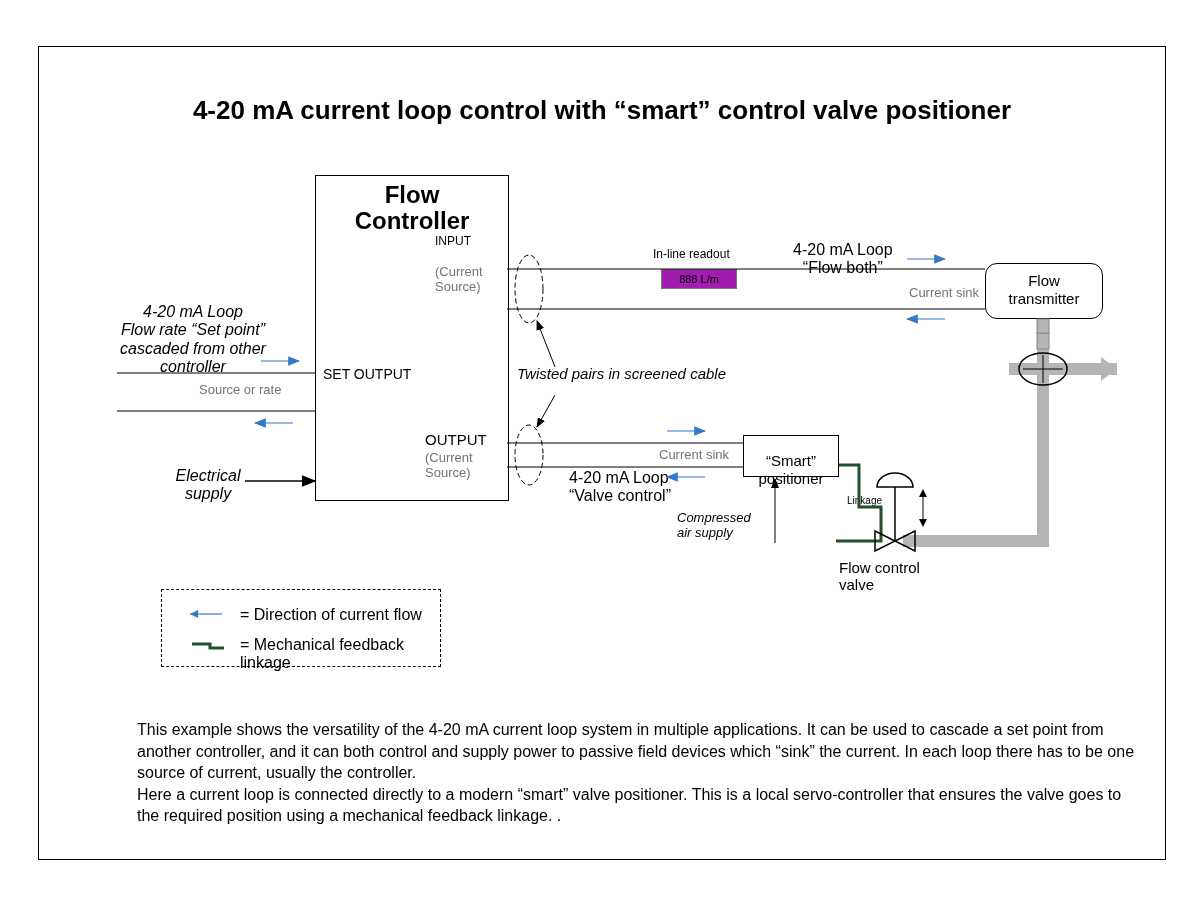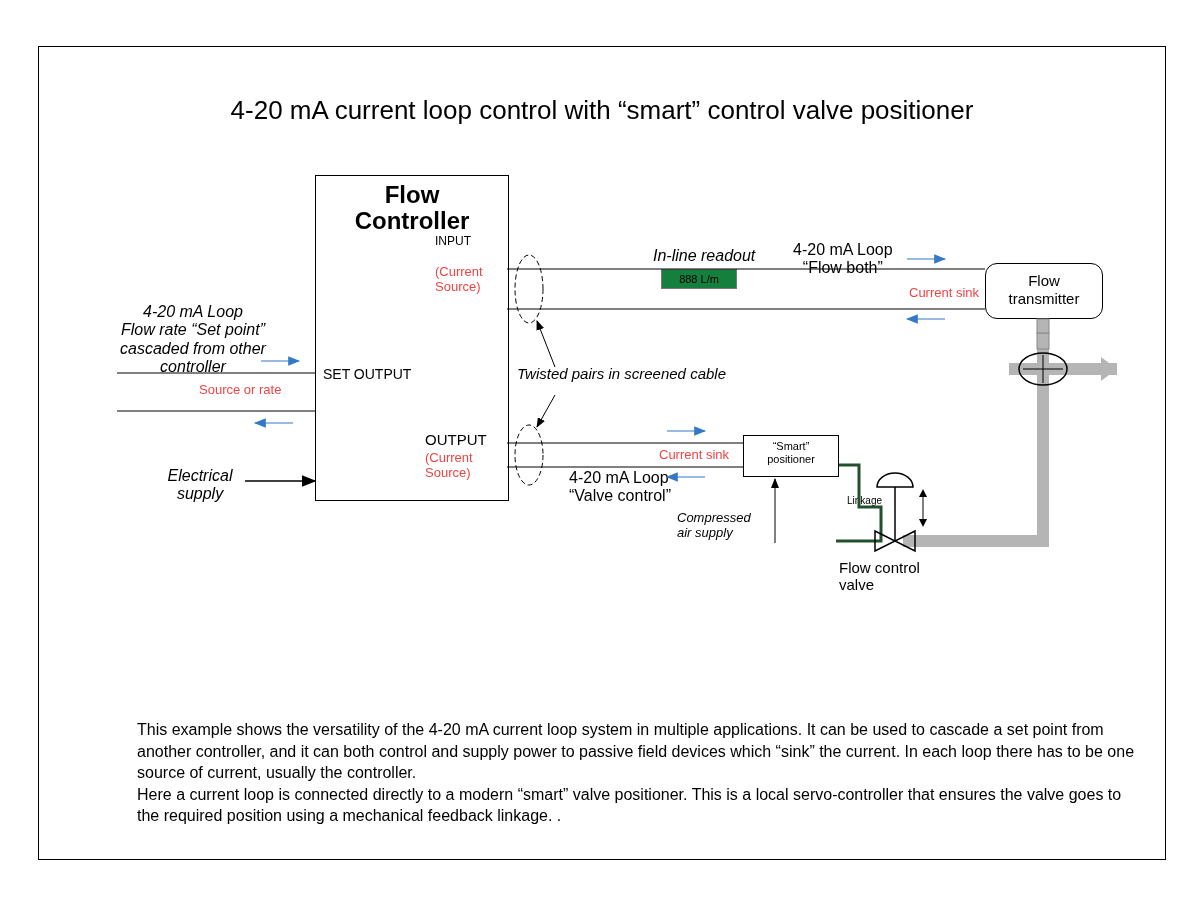--- a/index.html
+++ b/index.html
@@ -1,29 +1,29 @@
 <!DOCTYPE html>
 <html><head>
 <meta charset="utf-8">
 <style>
   html,body{margin:0;padding:0;font-family:"Segoe UI",Arial,sans-serif;background:#fff;color:#000}
   .page{position:relative;width:1200px;height:900px;box-sizing:border-box}
   .frame{position:absolute;left:38px;top:46px;width:1126px;height:812px;border:1.5px solid #000}
   .abs{position:absolute}
-  .title{font-size:26px;font-weight:400;text-align:center;width:100%;top:48px}
+  .title{font-size:26px;font-weight:700;text-align:center;width:100%;top:48px}
   .controller{left:276px;top:128px;width:192px;height:324px;border:1.5px solid #000}
   .ctl-title{text-align:center;font-size:24px;font-weight:700;line-height:1.1;padding-top:6px}
   .lbl{font-size:14px}
   .lbl-i{font-style:italic}
-  .blue{color:#ef4444}
+  .blue{color:#737373}
   .small{font-size:16px}
   .tiny{font-size:10px}
-  .readout{left:622px;top:222px;width:74px;height:18px;border:1px solid #7a7a7a;background:#15803d;font-size:11px;text-align:center;line-height:18px}
-  .readout-lbl{left:614px;top:200px;font-size:16px;font-style:italic}
-  .positioner{left:704px;top:388px;width:96px;height:42px;border:1px solid #000;font-size:11px;text-align:center;line-height:1.2;padding-top:4px;box-sizing:border-box}
+  .readout{left:622px;top:222px;width:74px;height:18px;border:1px solid #7a7a7a;background:#a21caf;font-size:11px;text-align:center;line-height:18px}
+  .readout-lbl{left:614px;top:200px;font-size:12px;}
+  .positioner{left:704px;top:388px;width:96px;height:42px;border:1px solid #000;font-size:15px;text-align:center;line-height:1.2;padding-top:16px;box-sizing:border-box}
   .transmitter{left:946px;top:216px;width:118px;height:56px;border:1.5px solid #000;border-radius:12px;text-align:center;font-size:15px;line-height:1.2;padding-top:8px;box-sizing:border-box}
   .legend{left:122px;top:542px;width:278px;height:76px;border:1.5px dashed #000}
   .desc{left:98px;top:672px;width:1010px;font-size:16px;line-height:1.35}
   svg{position:absolute;left:0;top:0;pointer-events:none}
   .thin{stroke:#000;stroke-width:1;fill:none}
   .med{stroke:#000;stroke-width:1.5;fill:none}
   .pipe{stroke:#b5b5b5;stroke-width:12;fill:none}
   .link{stroke:#23512b;stroke-width:3;fill:none}
   .bluearr{stroke:#3478c8;stroke-width:1.2;fill:none}
   .blackfill{fill:#000}
@@ -56,21 +56,21 @@
 
   <div class="abs small lbl-i" style="left:74px;top:256px;width:160px;text-align:center;line-height:1.15">
     <span>4-20 mA Loop</span><br>
     <span>Flow rate “Set point”</span><br>
     <span>cascaded from other</span><br>
     <span>controller</span>
   </div>
 
   <div class="abs blue" style="left:160px;top:335px;font-size:13px">Source or rate</div>
 
-  <div class="abs lbl-i" style="left:116px;top:420px;font-size:16px;text-align:center;width:90px;line-height:1.1">Electrical supply</div>
+  <div class="abs lbl-i" style="left:124px;top:420px;font-size:16px;text-align:center;width:90px;line-height:1.1">Electrical supply</div>
 
   <div class="abs lbl-i" style="left:478px;top:318px;font-size:15px;line-height:1.2">Twisted pairs in screened cable</div>
 
   <div class="abs readout-lbl">In-line readout</div>
   <div class="abs readout">888 L/m</div>
 
   <div class="abs small" style="left:754px;top:194px;line-height:1.15;text-align:center">
     <span>4-20 mA Loop</span><br>
     <span>“Flow both”</span>
   </div>
@@ -93,20 +93,31 @@
     <span>“Smart”</span><br>
     <span>positioner</span>
   </div>
 
   <div class="abs lbl-i" style="left:638px;top:464px;font-size:13px;text-align:left;width:90px;line-height:1.15">Compressed air supply</div>
 
   <div class="abs tiny" style="left:808px;top:448px;font-size:10px">Linkage</div>
 
   <div class="abs" style="left:800px;top:512px;font-size:15px;text-align:left;width:110px;line-height:1.15">Flow control valve</div>
 
+  <div class="abs legend">
+    <svg width="278" height="76">
+
+      <line x1="60" y1="24" x2="28" y2="24" class="bluearr"></line>
+      <polygon points="28,24 36,20 36,28" fill="#3478c8"></polygon>
+
+      <path d="M30 54 L48 54 L48 58 L62 58" class="link"></path>
+    </svg>
+    <div class="abs small" style="left:78px;top:16px">= Direction of current flow</div>
+    <div class="abs small" style="left:78px;top:46px">= Mechanical feedback linkage</div>
+  </div>
 
   <div class="abs desc" style="white-space:pre-line">This example shows the versatility of the 4-20 mA current loop system in multiple applications. It can be used to cascade a set point from another controller, and it can both control and supply power to passive field devices which “sink” the current. In each loop there has to be one source of current, usually the controller.
 Here a current loop is connected directly to a modern “smart” valve positioner. This is a local servo-controller that ensures the valve goes to the required position using a mechanical feedback linkage. .</div>
 
   <svg width="1126" height="812">
     <defs>
       <marker id="bah" markerWidth="10" markerHeight="8" refX="9" refY="4" orient="auto">
             <polygon points="0,0 10,4 0,8" fill="#3478c8"></polygon>
           </marker>
       <marker id="kah" markerWidth="10" markerHeight="8" refX="9" refY="4" orient="auto">

